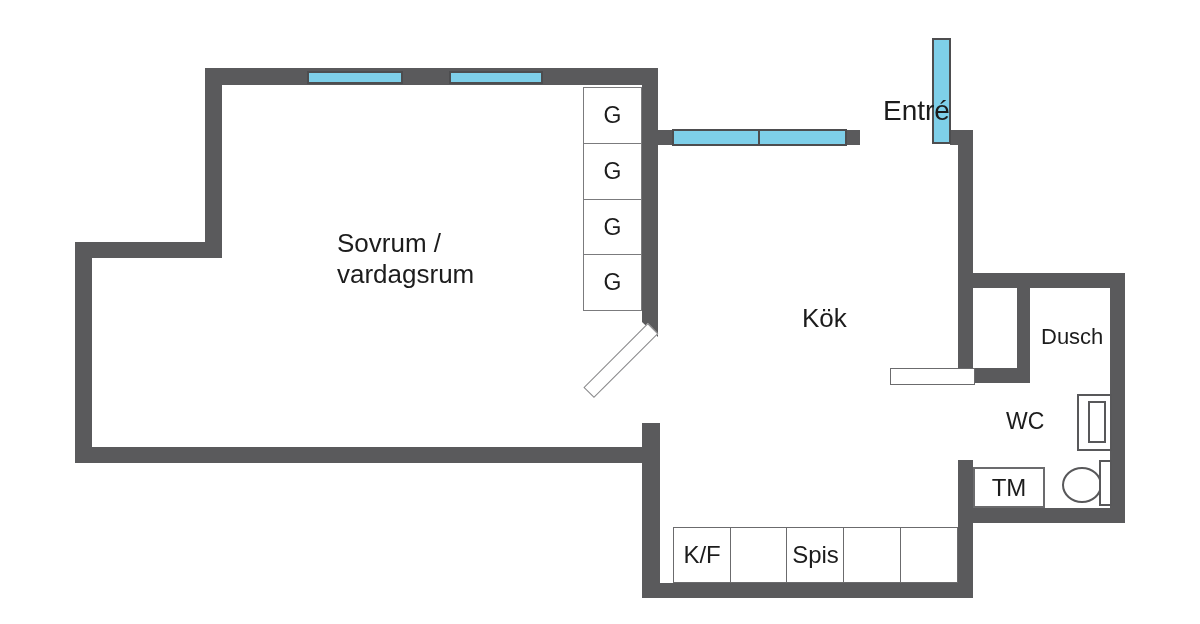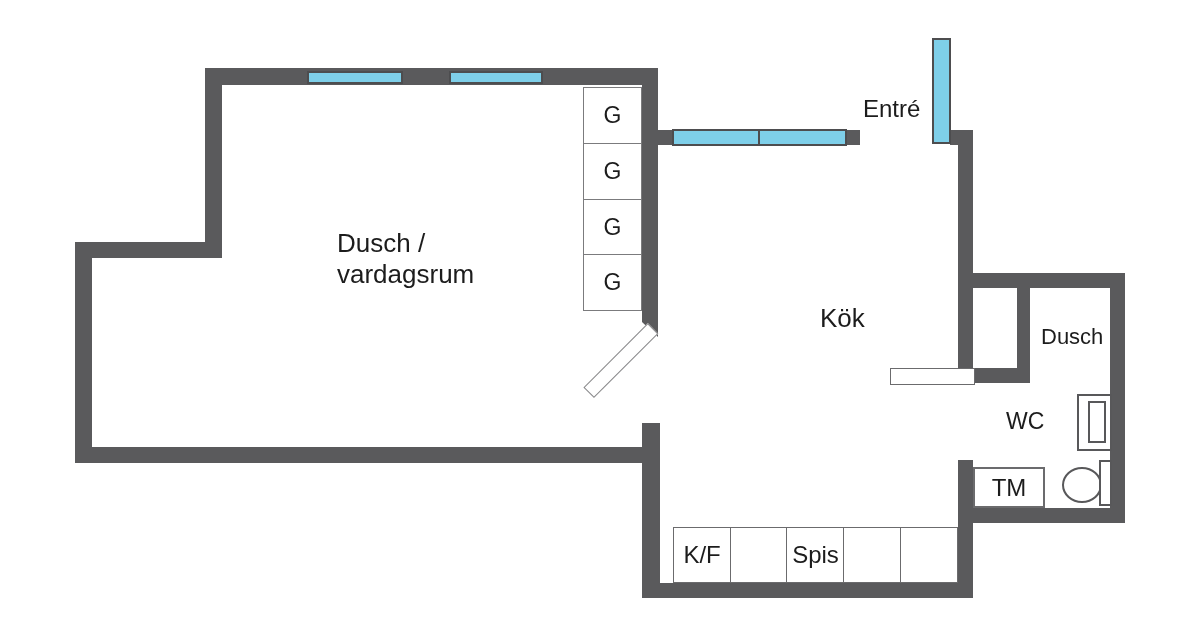--- a/index.html
+++ b/index.html
@@ -39,22 +39,22 @@
   .sink{position:absolute;left:1077px;top:394px;width:35px;height:57px;background:#fff;
         border:2px solid #58585a;box-sizing:border-box;}
   .sink-inner{position:absolute;left:9px;top:5px;width:18px;height:42px;background:#fff;
         border:2px solid #58585a;box-sizing:border-box;}
   .toilet-bowl{position:absolute;left:1062px;top:467px;width:40px;height:36px;background:#fff;
         border:2px solid #58585a;border-radius:50%;box-sizing:border-box;}
   .toilet-tank{position:absolute;left:1099px;top:460px;width:13px;height:46px;background:#fff;
         border:2px solid #58585a;box-sizing:border-box;}
   .lbl{position:absolute;white-space:nowrap;}
   .lbl-sovrum{left:337px;top:228px;font-size:26px;line-height:31px;}
-  .lbl-kok{left:820px;top:303px;font-size:26px;text-align:center;}
-  .lbl-entre{left:863px;top:95px;font-size:24px;text-align:right;}
+  .lbl-kok{left:802px;top:303px;font-size:26px;text-align:center;}
+  .lbl-entre{left:883px;top:95px;font-size:28px;text-align:right;}
   .lbl-dusch{left:1041px;top:324px;font-size:22px;}
   .lbl-wc{left:1006px;top:408px;font-size:23px;}
   .tm-box{left:973px;top:467px;width:72px;height:41px;font-size:24px;}
   .bench{left:890px;top:368px;width:85px;height:17px;border-width:1.5px;}
 </style>
 </head>
 <body>
 
 <div id="plan">
 
@@ -126,21 +126,21 @@
       </div>
     <div class="counter-cell">
         <span></span>
       </div>
     <div class="counter-cell">
         <span></span>
       </div>
   </div>
 
   <div class="lbl lbl-sovrum">
-    <span style="display:block;">Dusch /</span>
+    <span style="display:block;">Sovrum /</span>
     <span style="display:block;text-align:right;">vardagsrum</span>
   </div>
   <div class="lbl lbl-kok">Kök</div>
   <div class="lbl lbl-entre">Entré</div>
   <div class="lbl lbl-dusch">Dusch</div>
   <div class="lbl lbl-wc">WC</div>
 
 </div>
 
 </body></html>

